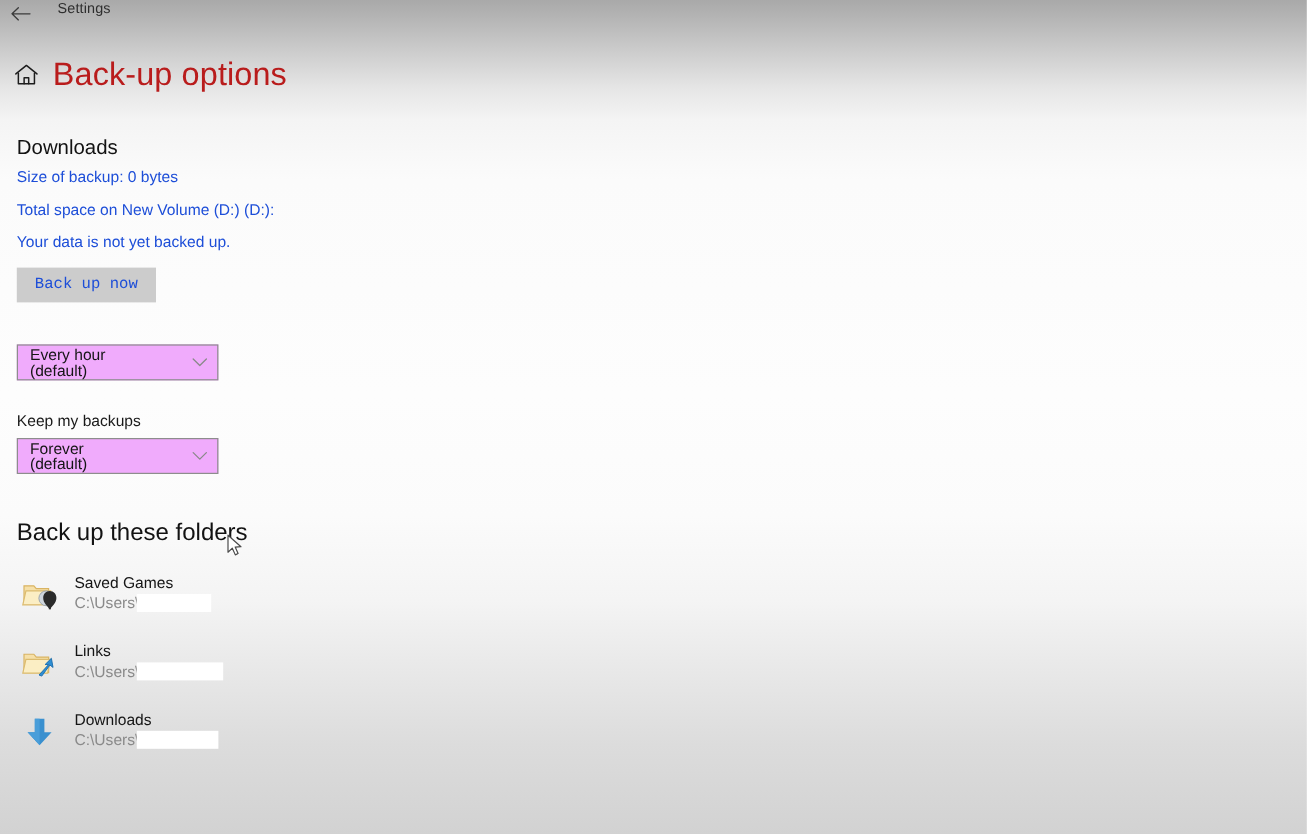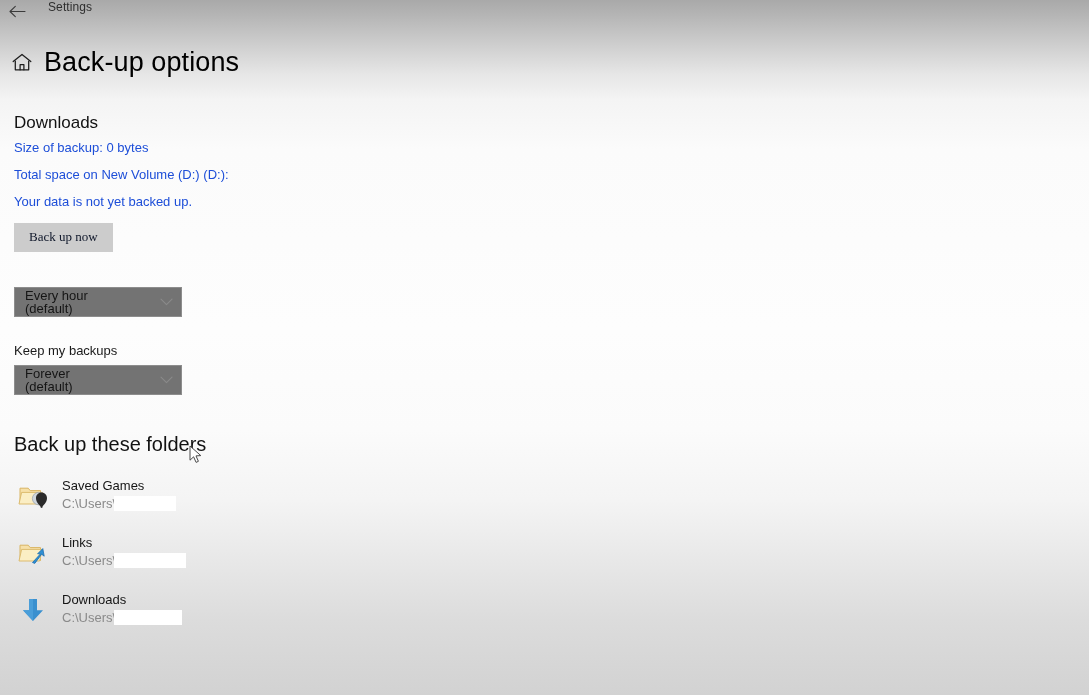--- a/index.html
+++ b/index.html
@@ -63,21 +63,21 @@
     width: 44px;
     height: 40px;
     display: flex;
     align-items: center;
     justify-content: center;
     color: #1d1d1d;
   }
   .page-title {
     font-size: 27px;
     font-weight: 400;
-    color: #000000;
+    color: #b91c1c;
     letter-spacing: .1px;
     line-height: 1;
   }
 
   
   .content {
     position: absolute;
     left: 14px;
     top: 112px;
     width: 700px;
@@ -95,40 +95,40 @@
     line-height: 1.25;
     margin: 0;
   }
   .gap-sm { height: 11px; }
   .gap-btn { height: 12px; }
 
   .backup-now-btn {
     display: inline-block;
     background: #cccccc;
     border: none;
-    font-family: Liberation Serif, serif;
-    font-size: 13px;
-    color: #0f172a;
+    font-family: Liberation Mono, monospace;
+    font-size: 13px;
+    color: #1d4ed8;
     padding: 7px 15px 8px 15px;
     line-height: 1.1;
     cursor: pointer;
   }
 
   .field-label {
     font-size: 13px;
     color: #1a1a1a;
     margin: 0 0 6px 0;
     line-height: 1.2;
   }
   .combo {
     width: 168px;
     height: 30px;
     box-sizing: border-box;
     border: 1px solid #8d8d8d;
-    background: #737373;
+    background: #f0abfc;
     display: flex;
     align-items: center;
     justify-content: space-between;
     padding: 0 8px 0 10px;
     cursor: pointer;
     gap: 40px;
   }
   .combo-value {
     font-size: 13px;
     color: #151515;

